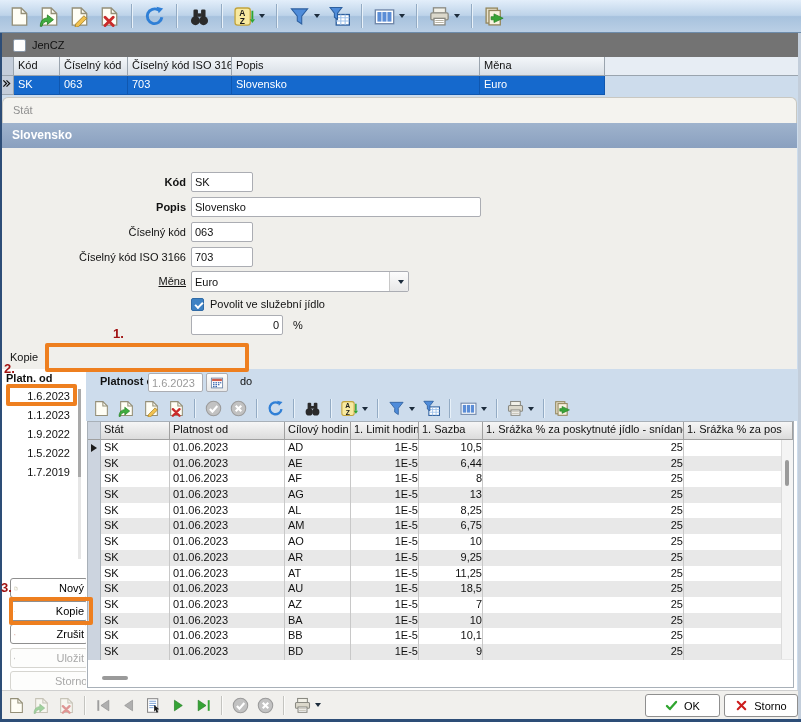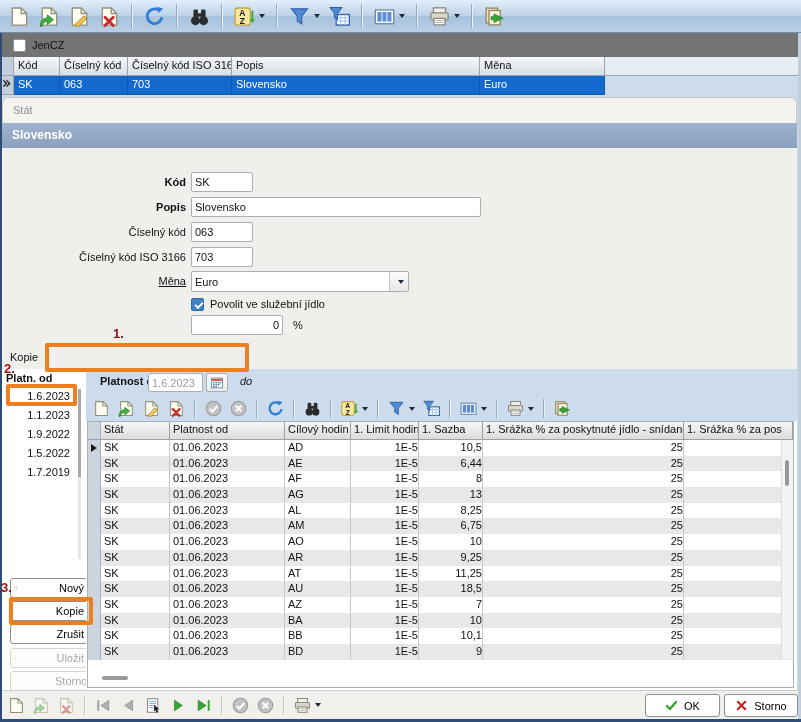--- a/index.html
+++ b/index.html
@@ -65,21 +65,21 @@
   .sb-label{flex:1;text-align:center;margin-left:41px;}
   .side-btn.disabled{border-color:#d6d5d0;color:#a8a8a8;background:#fdfdfc;}
 
   
   .right-area{position:absolute;left:86px;top:369px;width:711px;height:321px;background:#fff;}
   .period-bar{position:absolute;left:0;top:0;width:711px;height:27px;background:#cddcec;}
   .pb-label{position:absolute;left:14px;top:6px;font-weight:bold;}
   .pb-input{position:absolute;left:62px;top:4px;width:55px;height:19px;border:1px solid #abadb3;border-radius:2px;background:#fff;color:#9a9a9a;font-size:11px;padding:0 3px;box-sizing:border-box;}
   .pb-cal{position:absolute;left:120px;top:4px;width:22px;height:19px;background:linear-gradient(#fdfdfd,#e9e9e9);border:1px solid #abadb3;border-radius:2px;display:flex;align-items:center;justify-content:center;padding:0;}
   .pb-cal svg{width:14px;height:14px;}
-  .pb-do{position:absolute;left:154px;top:6px;font-style:italic;}
+  .pb-do{position:absolute;left:154px;top:6px;}
   .grid-toolbar{position:absolute;left:0;top:27px;width:711px;height:25px;background:#cddcec;display:flex;align-items:center;padding-left:4px;box-sizing:border-box;gap:2px;}
   .grid-toolbar .tbtn svg.ic{width:17px;height:17px;}
   .grid-toolbar .sep{height:19px;margin:0 4px;}
 
   
   .grid{position:absolute;left:1px;top:52px;width:707px;height:267px;background:#fff;border:1px solid #a8b0b8;box-sizing:border-box;}
   .ghead{display:flex;height:18px;}
   .ghead .gc{background:linear-gradient(#f6f6f6,#dcdcdc);border-right:1px solid #a0a0a0;border-bottom:1px solid #a0a0a0;}
   .gc{box-sizing:border-box;padding:1px 0 0 3px;white-space:nowrap;overflow:hidden;border-right:1px solid #c8c8c8;}
   .gc.gut{width:13px;padding:0;background:#ccd4df;border-right:1px solid #a8b0b8;position:relative;}

